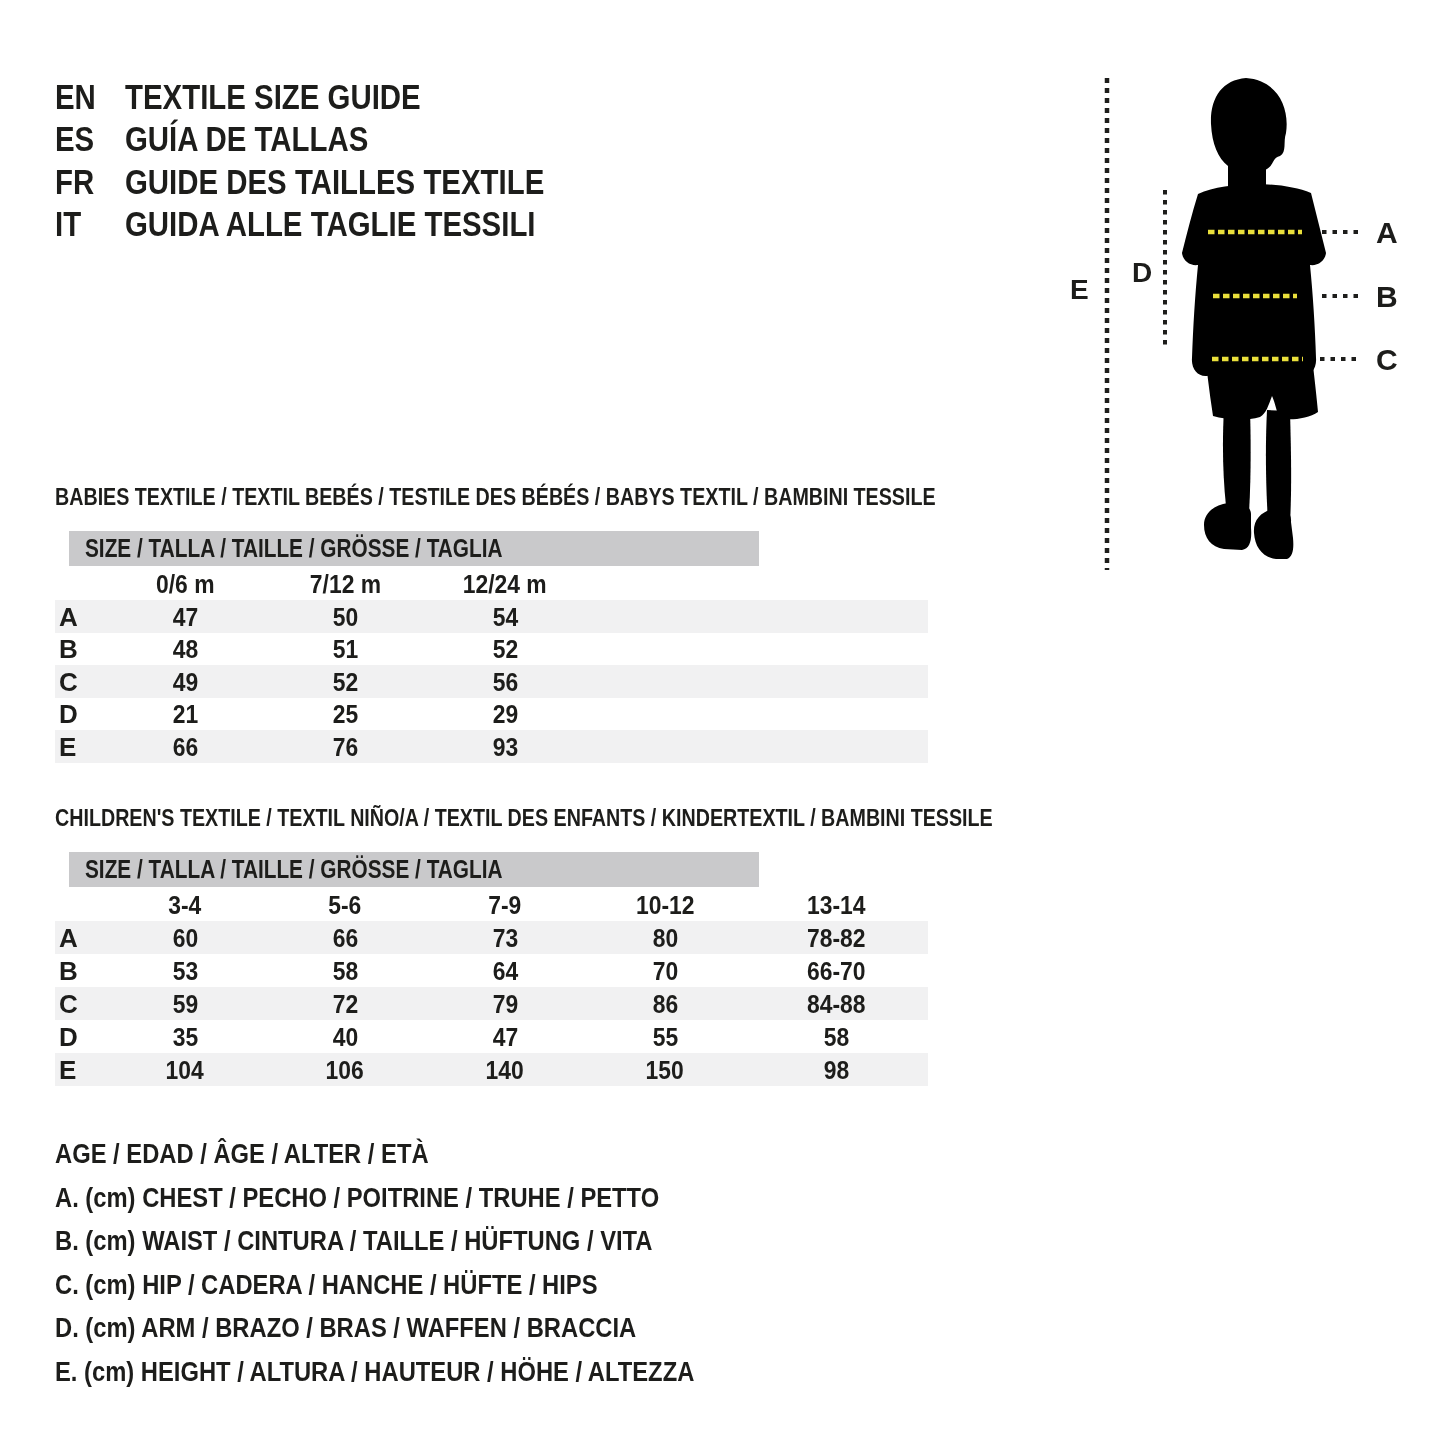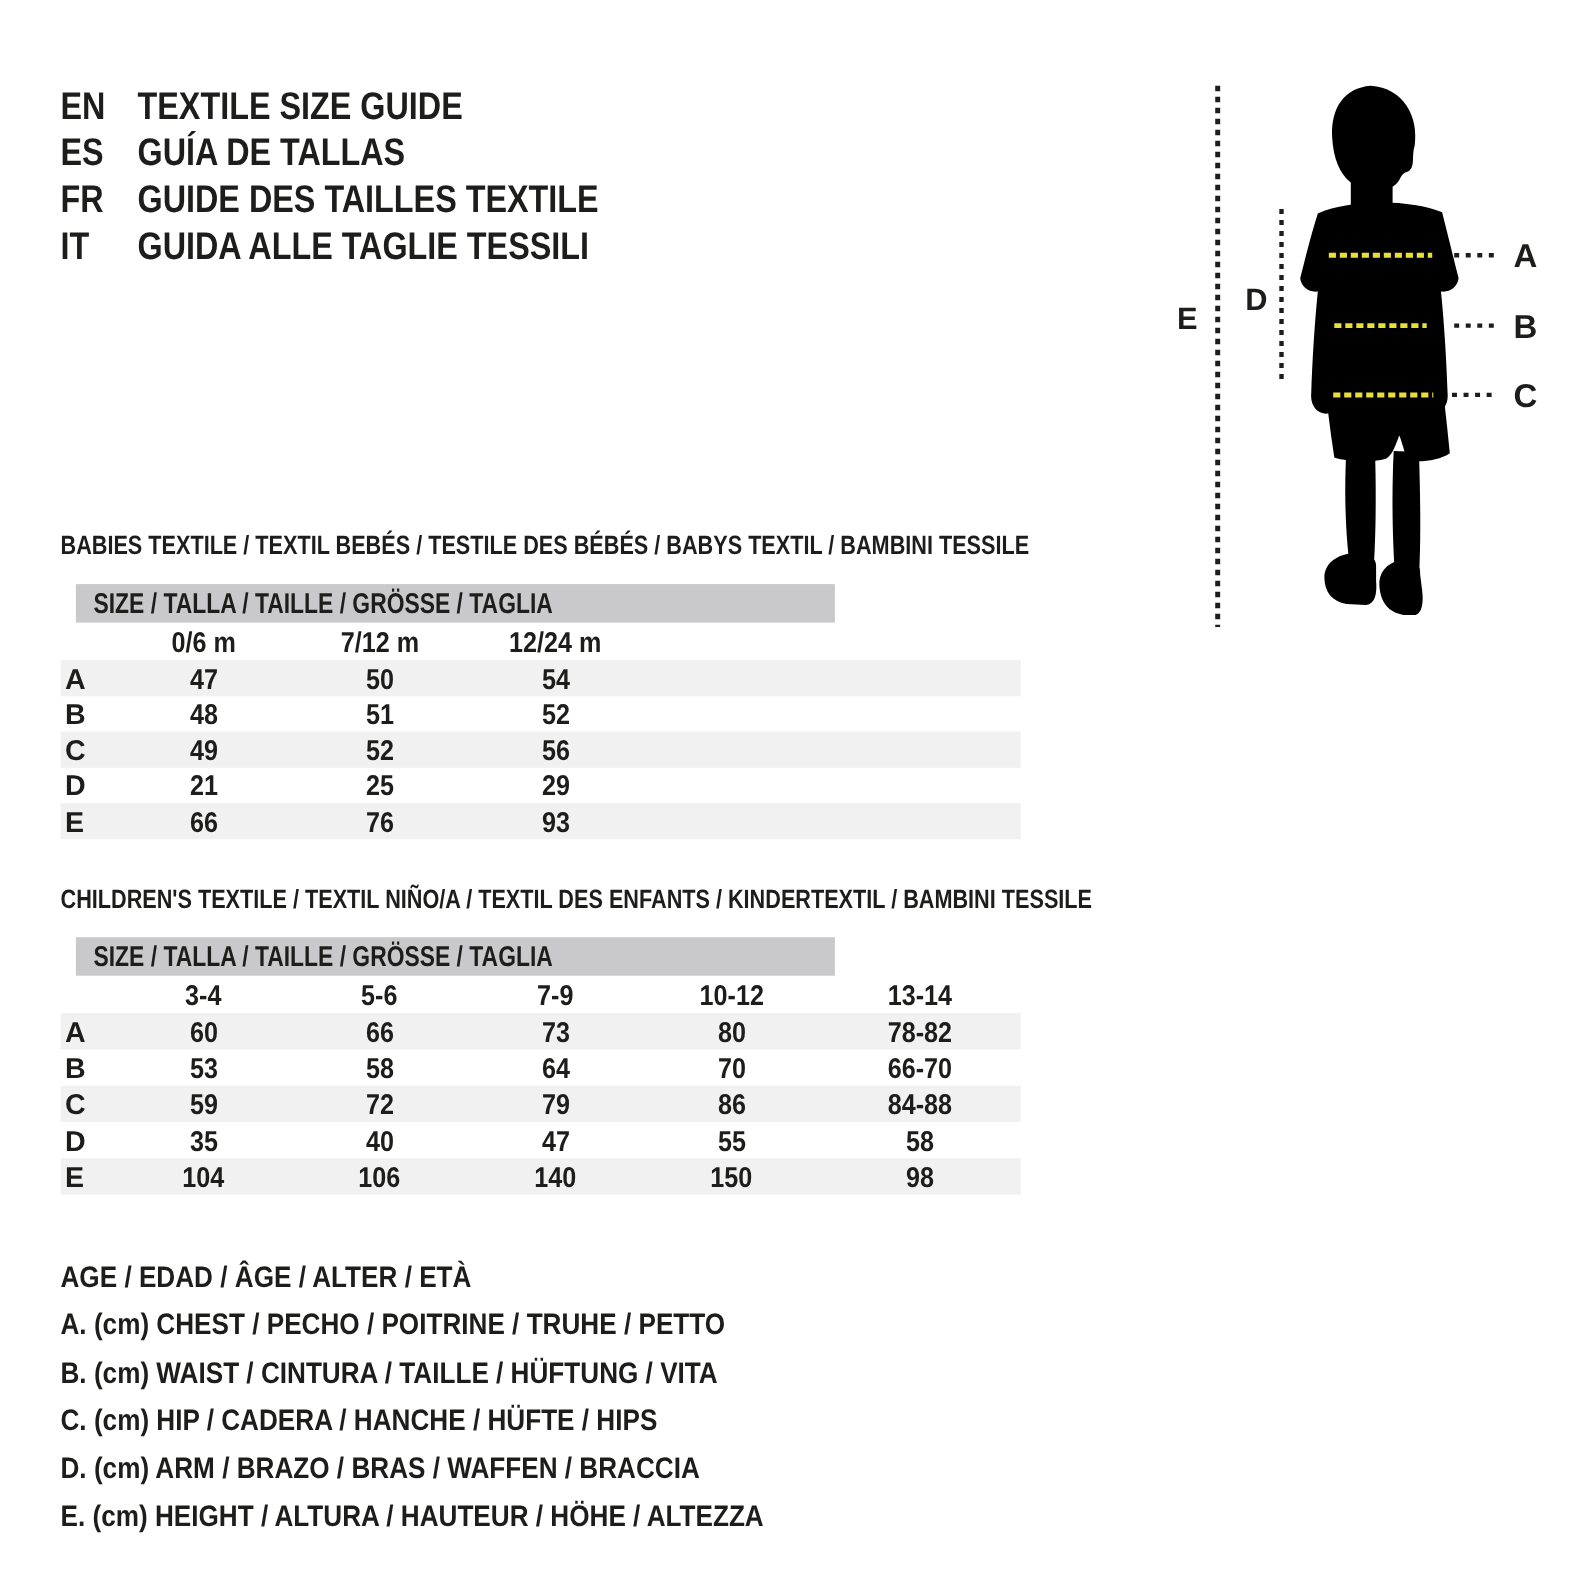--- a/index.html
+++ b/index.html
@@ -40,21 +40,21 @@
   }
   .trow.colhead{height:32px;}
   .trow.datarow{height:32.5px;}
   .children .trow.datarow{height:33px;}
   .trow.stripe{background:var(--row-stripe-bg);}
   .cell{display:flex;align-items:flex-end;justify-content:center;height:100%;}
   .cell.rowlabel{justify-content:flex-start;padding-left:4px;}
 
   
   .legend{position:absolute;left:55px;top:1133px;}
-  .legend-line{display:flex;align-items:flex-end;height:43.5px;font-size:27px;}
+  .legend-line{display:flex;align-items:center;height:43.5px;font-size:27px;}
   .legend-line .cond{transform:scaleX(0.88);}
 
   svg text{font-family:"Liberation Sans","DejaVu Sans",sans-serif;font-weight:700;fill:var(--text);}
 </style>
 </head>
 <body>
 
 <div class="canvas">
 
   <div class="lang-block">

